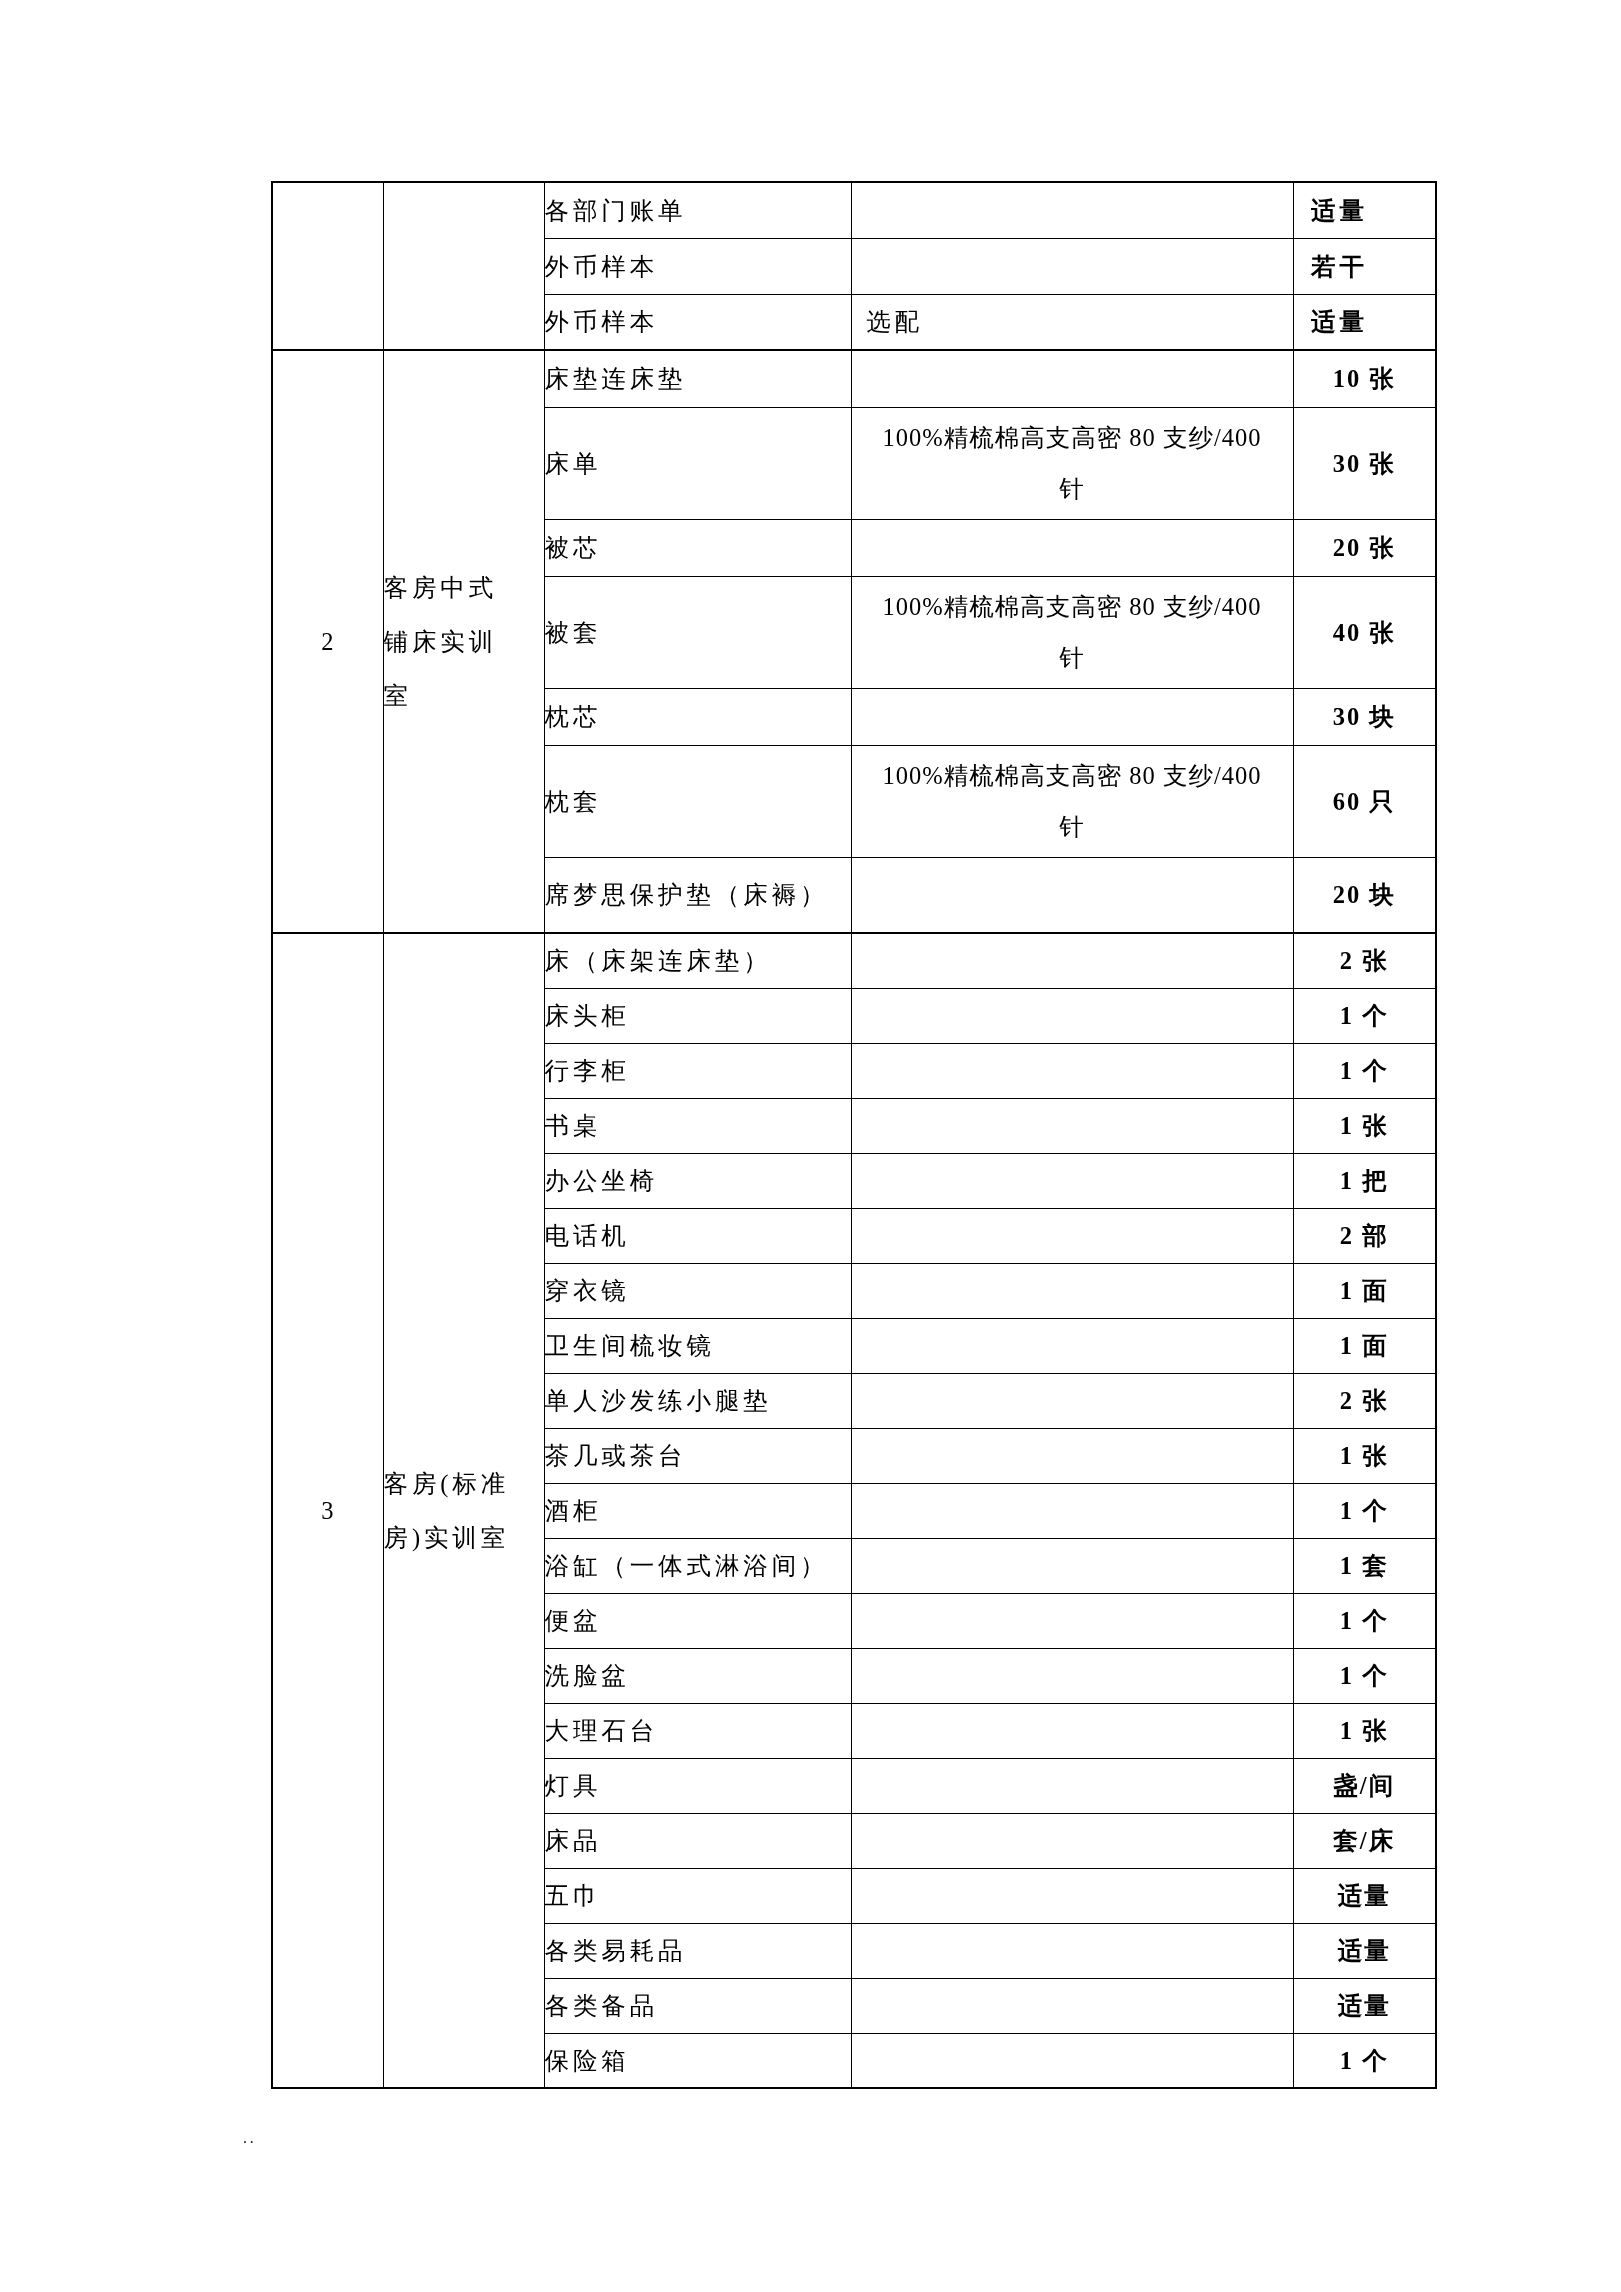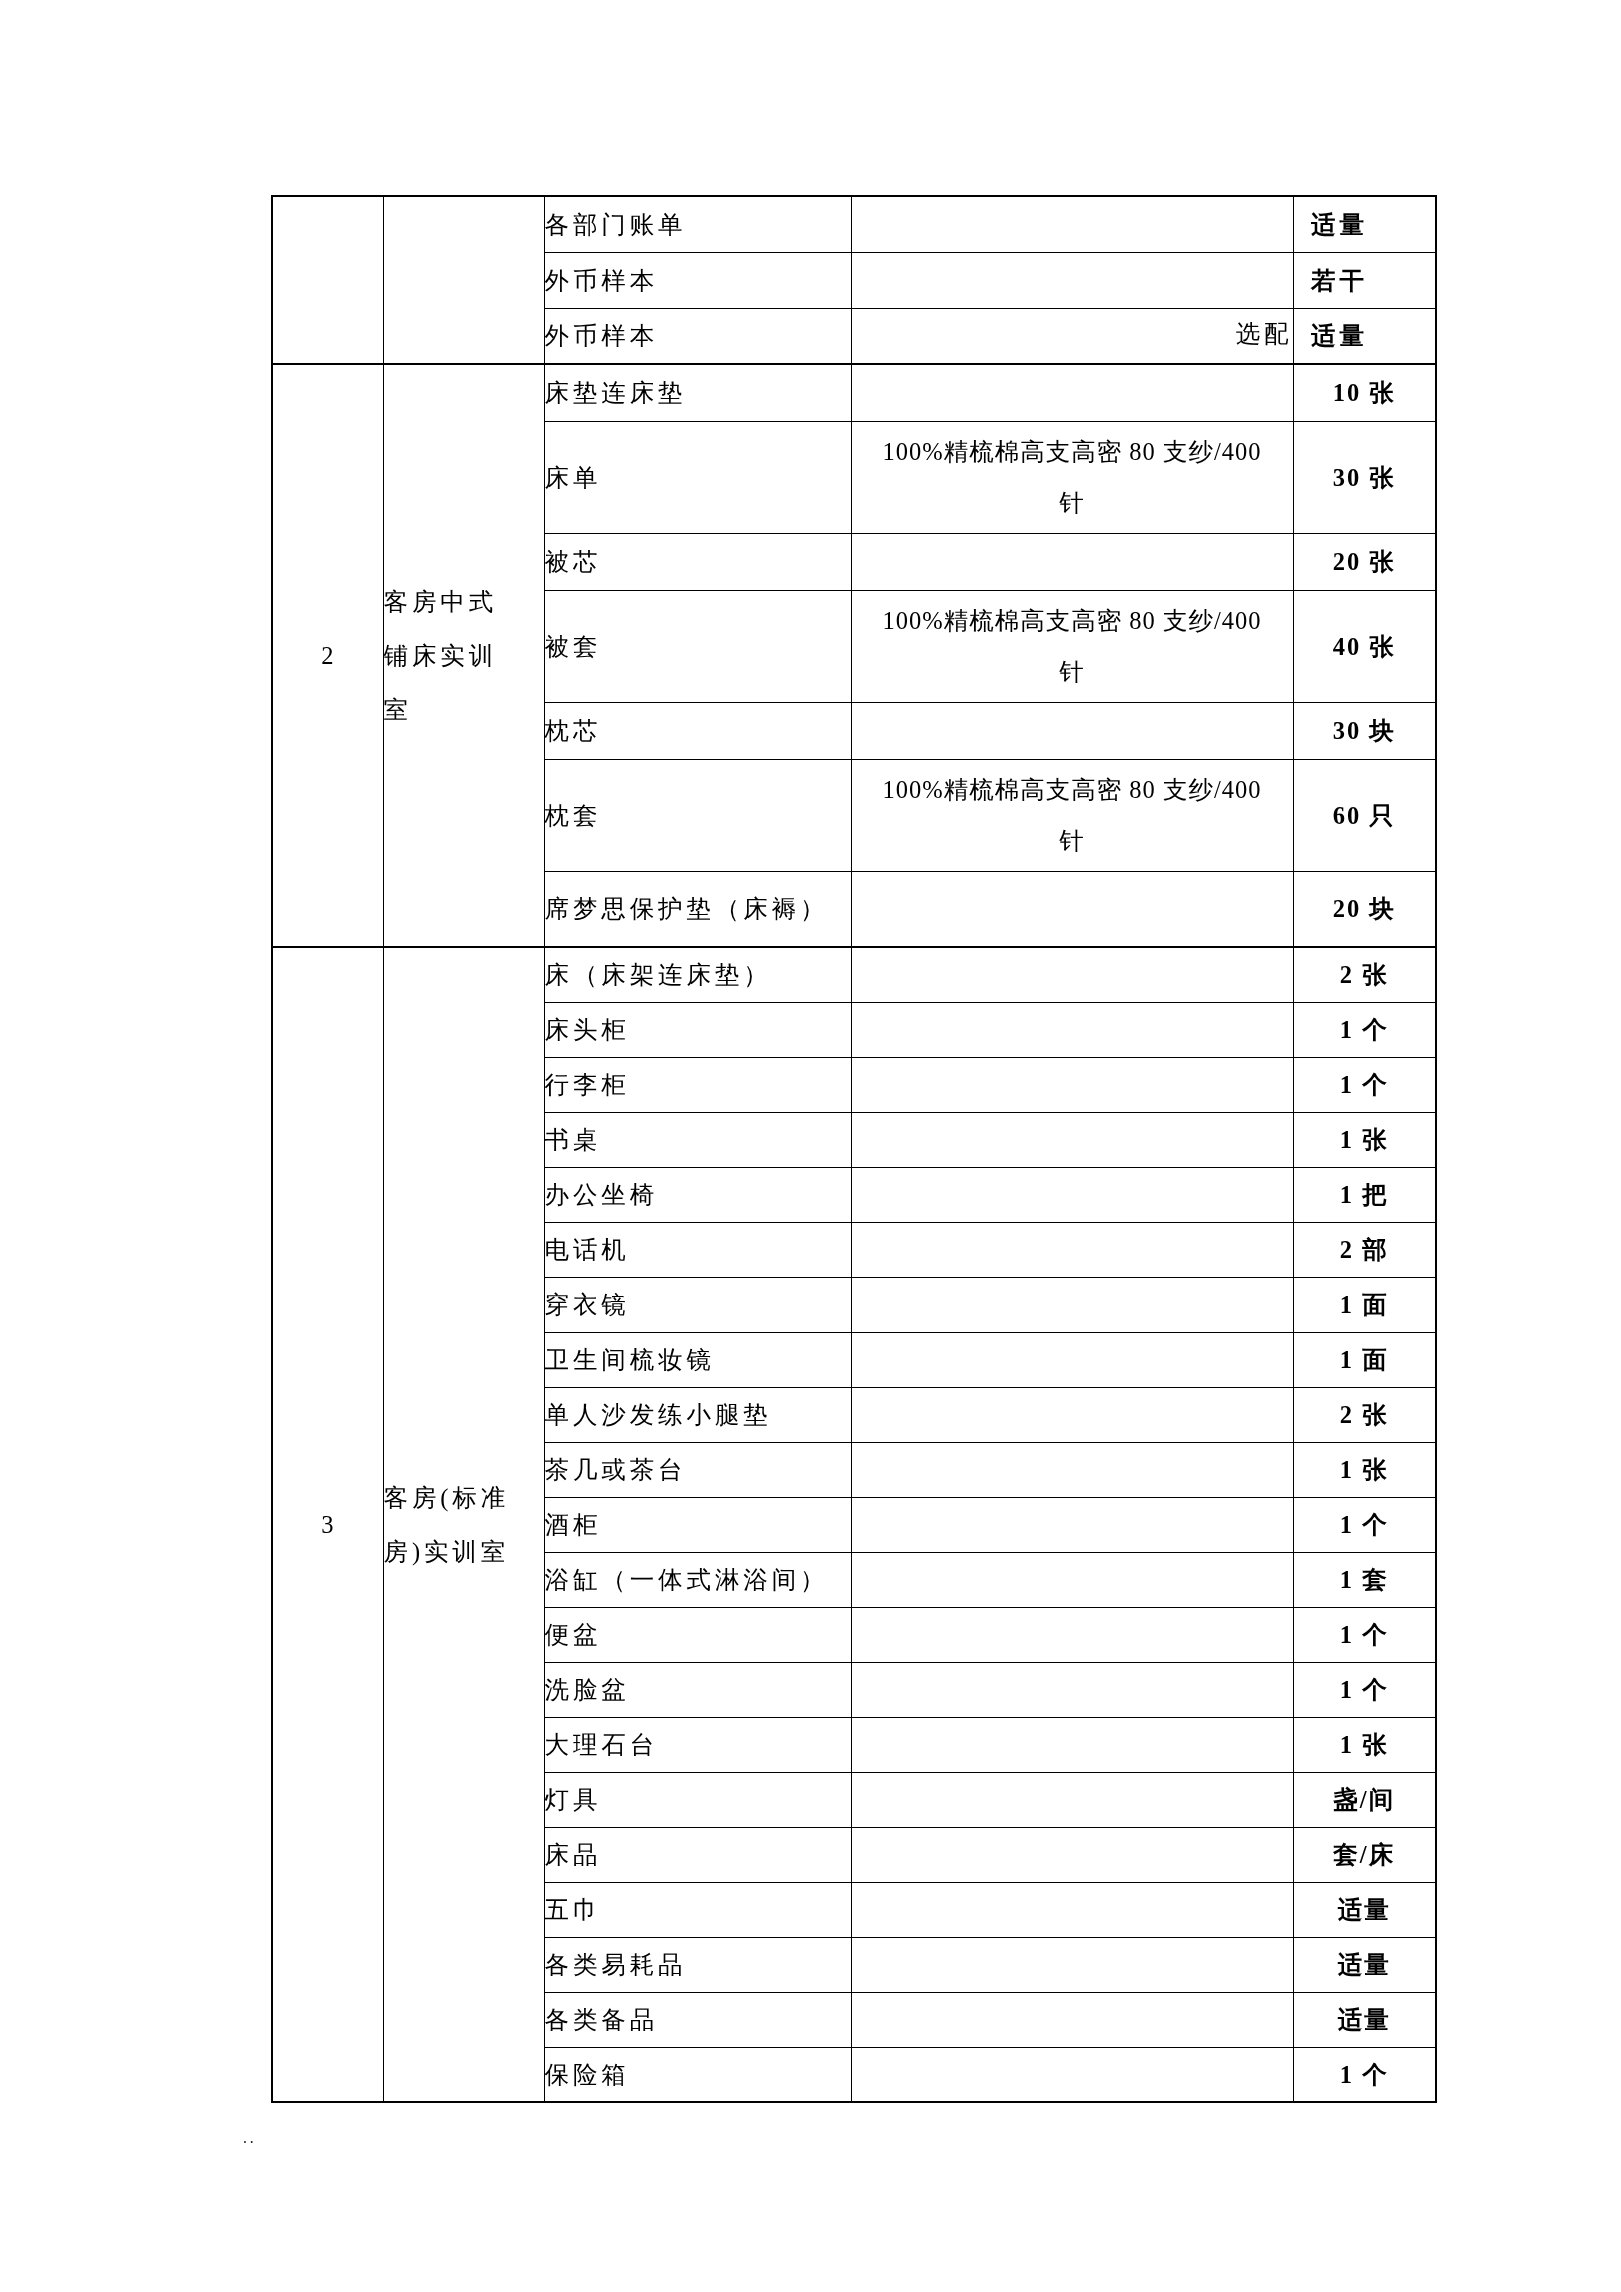--- a/index.html
+++ b/index.html
@@ -10,21 +10,21 @@
     position: relative;
     width: 1621px;
     height: 2293px;
     background: #ffffff;
     font-family: "Liberation Serif", "DejaVu Serif", serif;
     color: #000000;
   }
   .doc-table-wrap {
     position: absolute;
     left: 229px;
-    top: 195px;
+    top: 181px;
     padding-left: 42px;
   }
   table.inv {
     border-collapse: collapse;
     table-layout: fixed;
     width: 1163px;
     border: 2px solid #000000;
   }
   table.inv td {
     border: 1px solid #000000;
@@ -58,24 +58,23 @@
     letter-spacing: 3.9px;
     white-space: nowrap;
   }
   td.spec {
     text-align: center;
     white-space: pre-line;
     line-height: 51px;
     letter-spacing: 1px;
   }
   td.spec.left {
-    text-align: right;
+    text-align: left;
     padding-left: 14.7px;
     letter-spacing: 3.9px;
-    font-family: Liberation Mono, monospace;
   }
   td.qty {
     text-align: center;
     letter-spacing: 2px;
     font-weight: bold;
   }
   tbody.sec0 td.qty {
     text-align: left;
     padding-left: 17.6px;
     letter-spacing: 3.9px;

